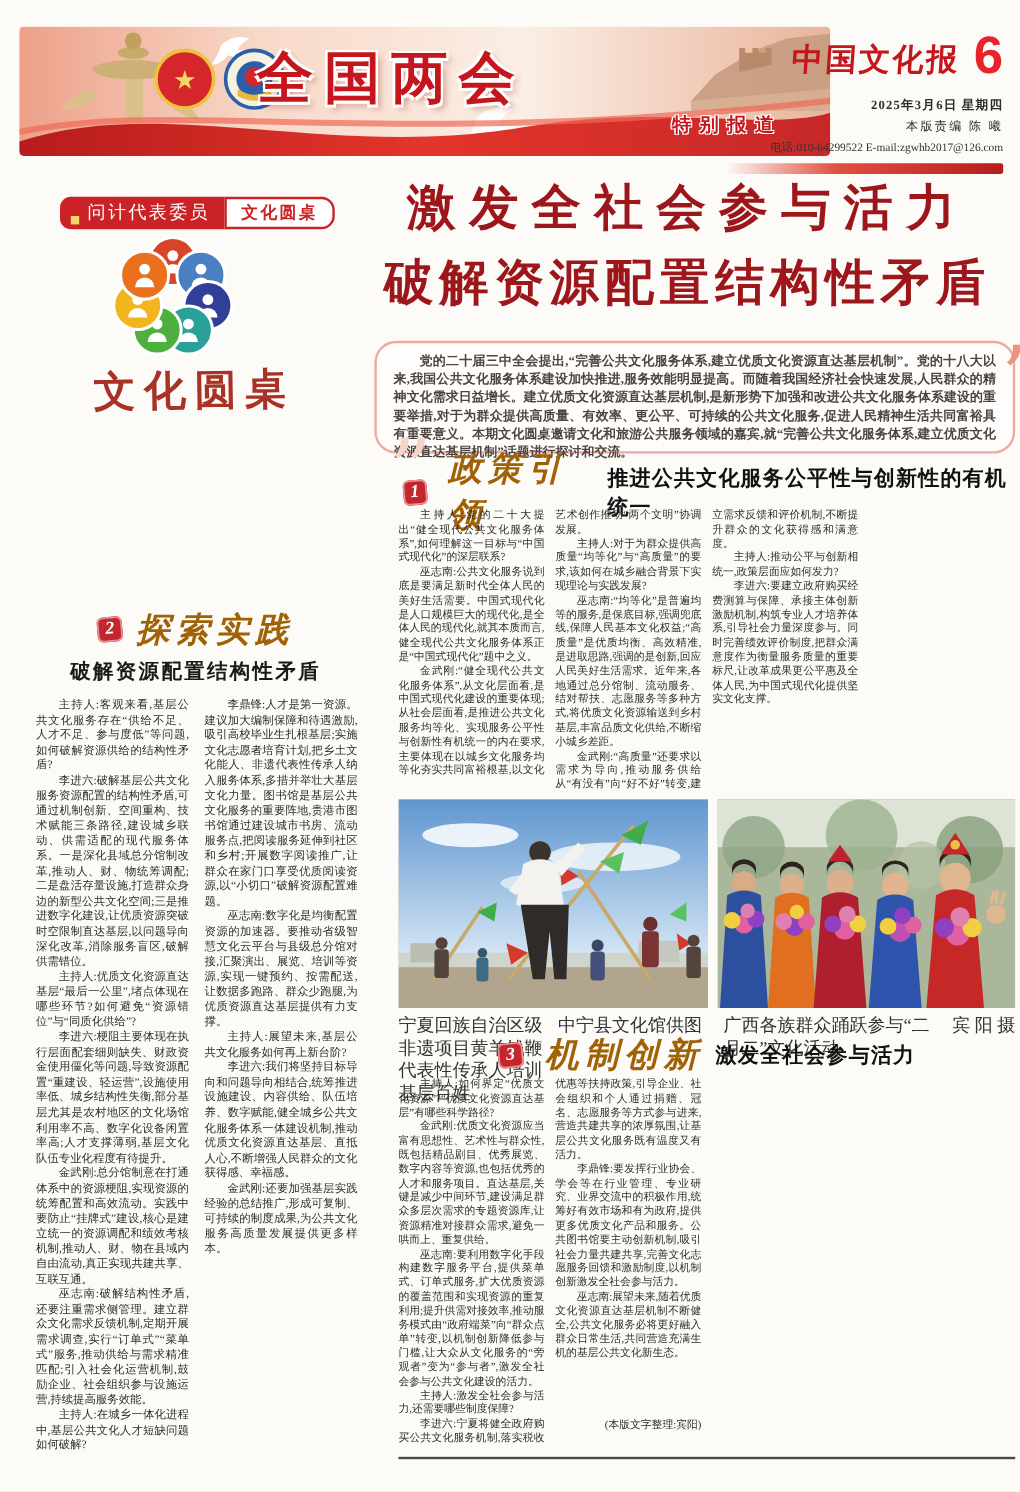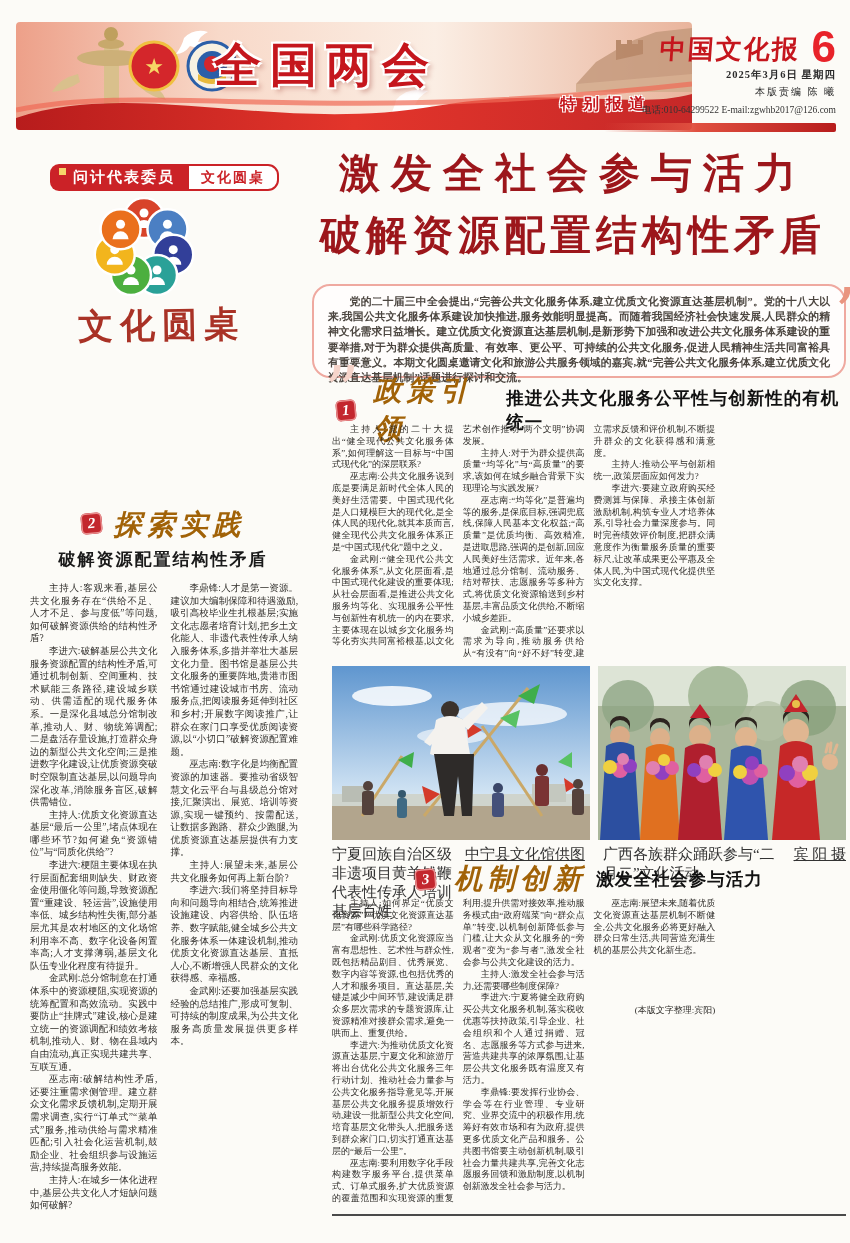--- a/index.html
+++ b/index.html
@@ -12,41 +12,41 @@
   .banner-title{position:absolute;left:198px;top:12px;font-size:47px;font-weight:bold;color:#c5161d;letter-spacing:9px;
      text-shadow:-2px -2px 0 #fff,2px -2px 0 #fff,-2px 2px 0 #fff,2px 2px 0 #fff,4px 4px 5px rgba(140,30,20,.35);}
   .banner-sub{position:absolute;left:512px;top:72px;font-size:16px;font-weight:bold;color:#c5161d;letter-spacing:7px;
      text-shadow:-1px -1px 0 #fff,1px -1px 0 #fff,-1px 1px 0 #fff,1px 1px 0 #fff;margin-left:32px;}
 
   
   .masthead{position:absolute;right:14px;top:26px;width:232px;text-align:right;}
   .mh-top{display:flex;justify-content:flex-end;align-items:flex-start;gap:12px;}
   .paper-name{font-size:26px;font-weight:bold;color:#c5161d;letter-spacing:2px;transform:skewX(-4deg);padding-top:6px;}
   .page-num{font-size:44px;line-height:42px;font-weight:bold;color:#e8232a;font-family:"Liberation Sans","DejaVu Sans",sans-serif;}
-  .mh-date{font-size:10.5px;font-weight:bold;margin-top:0;letter-spacing:1px;}
+  .mh-date{font-size:10.5px;font-weight:bold;margin-top:13px;letter-spacing:1px;}
   .mh-editor{font-size:10px;margin-top:3px;letter-spacing:2px;}
   .mh-contact{font-size:9.5px;margin-top:5px;color:#333;}
   .mh-bar{height:9px;margin-top:6px;background:linear-gradient(90deg,rgba(229,57,53,0),#e05040 40%,#b71c1c);border-radius:2px;}
 
   
   .headline{position:absolute;left:300px;top:146px;width:546px;text-align:center;color:#9c161b;}
   .h1a{font-size:41px;font-weight:bold;letter-spacing:11px;white-space:nowrap;}
   .h1b{font-size:41px;font-weight:bold;letter-spacing:5px;margin-top:7px;white-space:nowrap;}
 
   
   .intro{position:absolute;left:312px;top:284px;width:502px;height:74px;border:2px solid #efa9a0;border-radius:18px;
          padding:8px 14px;background:#fffdfc;font-size:10.8px;line-height:15.2px;text-align:justify;color:#4c4640;}
   .intro p{margin:0;text-indent:2em;font-weight:bold;}
   .q-close{position:absolute;right:-26px;top:-2px;font-size:70px;line-height:60px;color:#e9957f;font-family:"DejaVu Serif",serif;}
   .q-open{position:absolute;left:10px;bottom:-46px;font-size:70px;line-height:60px;color:#f6d4ca;font-family:"DejaVu Serif",serif;}
 
   
   .badge-row{position:absolute;left:50px;top:164px;display:flex;align-items:stretch;font-family:"Liberation Sans","DejaVu Sans",sans-serif;}
-  .badge{background:#cb2227;color:#fff;font-weight:bold;font-size:15px;letter-spacing:2px;
-         padding:4px 12px 4px 9px;border-radius:9px 0 0 9px;display:flex;align-items:flex-start;gap:7px;}
+  .badge{background:#cb2227;color:#fff;font-weight:normal;font-size:15px;letter-spacing:2px;
+         padding:4px 12px 4px 9px;border-radius:9px 0 0 9px;display:flex;align-items:flex-end;gap:7px;}
   .badge .sq{width:7px;height:7px;background:#f7d56a;display:inline-block;}
   .tag{background:#fff;border:2px solid #cb2227;color:#cb2227;font-weight:bold;font-size:14px;
        padding:2px 12px;border-radius:0 11px 11px 0;letter-spacing:2px;display:flex;align-items:center;}
 
   .logo{position:absolute;left:92px;top:196px;width:104px;height:104px;}
   .calligraphy{position:absolute;left:30px;top:302px;width:264px;text-align:center;font-size:35px;font-weight:bold;
                color:#a93226;letter-spacing:7px;transform:rotate(-1deg);}
 
   .guests{position:absolute;left:34px;top:352px;width:262px;font-size:10.5px;line-height:15px;text-align:justify;}
   .guests .lbl{font-weight:bold;margin:0;}
@@ -77,21 +77,21 @@
   .s3-cols p:last-child{text-align:right;text-indent:0;margin-top:48px;}
 
   
   .photos{position:absolute;left:332px;top:666px;width:514px;display:flex;gap:8px;}
   .photo{height:174px;overflow:hidden;background:#ccc;}
   .photo svg{display:block;width:100%;height:100%;}
   .ph-l{width:258px;} .ph-r{width:248px;}
   .caps{position:absolute;left:332px;top:845px;width:514px;display:flex;gap:8px;font-size:15px;color:#333;}
   .cap{display:flex;justify-content:space-between;gap:6px;}
   .cap-l{width:258px;} .cap-r{width:248px;padding-left:10px;}
-  .credit{white-space:nowrap;text-decoration:underline;}
+  .credit{white-space:nowrap;}
 
   .bottom-rule{position:absolute;left:332px;top:1214px;width:514px;height:2px;background:#4a4a4a;}
 </style>
 </head>
 <body>
 
 <div class="page">
 
   <div class="banner">
     <svg viewBox="0 0 676 108" preserveAspectRatio="none">
@@ -389,21 +389,20 @@
   </div>
 
   <div class="s3-head">
     <span class="sec-num">3</span>
     <span class="sec-name">机制创新</span>
     <span class="sec-title">激发全社会参与活力</span>
   </div>
   <div class="s3-cols colflow">
       <p>主持人:如何界定“优质文化资源”?“优质文化资源直达基层”有哪些科学路径?</p>
       <p>金武刚:优质文化资源应当富有思想性、艺术性与群众性,既包括精品剧目、优秀展览、数字内容等资源,也包括优秀的人才和服务项目。直达基层,关键是减少中间环节,建设满足群众多层次需求的专题资源库,让资源精准对接群众需求,避免一哄而上、重复供给。</p>
-      <p>李进六:为推动优质文化资源直达基层,宁夏文化和旅游厅将出台优化公共文化服务三年行动计划、推动社会力量参与公共文化服务指导意见等,开展基层公共文化服务提质增效行动,建设一批新型公共文化空间,培育基层文化带头人,把服务送到群众家门口,切实打通直达基层的“最后一公里”。</p>
       <p>巫志南:要利用数字化手段构建数字服务平台,提供菜单式、订单式服务,扩大优质资源的覆盖范围和实现资源的重复利用;提升供需对接效率,推动服务模式由“政府端菜”向“群众点单”转变,以机制创新降低参与门槛,让大众从文化服务的“旁观者”变为“参与者”,激发全社会参与公共文化建设的活力。</p>
       <p>主持人:激发全社会参与活力,还需要哪些制度保障?</p>
       <p>李进六:宁夏将健全政府购买公共文化服务机制,落实税收优惠等扶持政策,引导企业、社会组织和个人通过捐赠、冠名、志愿服务等方式参与进来,营造共建共享的浓厚氛围,让基层公共文化服务既有温度又有活力。</p>
       <p>李鼎锋:要发挥行业协会、学会等在行业管理、专业研究、业界交流中的积极作用,统筹好有效市场和有为政府,提供更多优质文化产品和服务。公共图书馆要主动创新机制,吸引社会力量共建共享,完善文化志愿服务回馈和激励制度,以机制创新激发全社会参与活力。</p>
       <p>巫志南:展望未来,随着优质文化资源直达基层机制不断健全,公共文化服务必将更好融入群众日常生活,共同营造充满生机的基层公共文化新生态。</p>
       <p>(本版文字整理:宾阳)</p>
     </div>
 
   <div class="bottom-rule"></div>
 </div>

